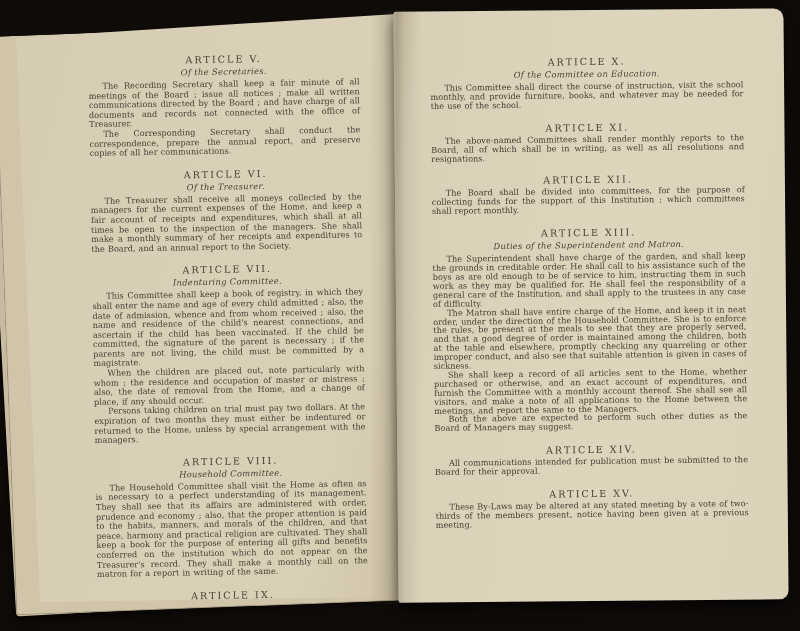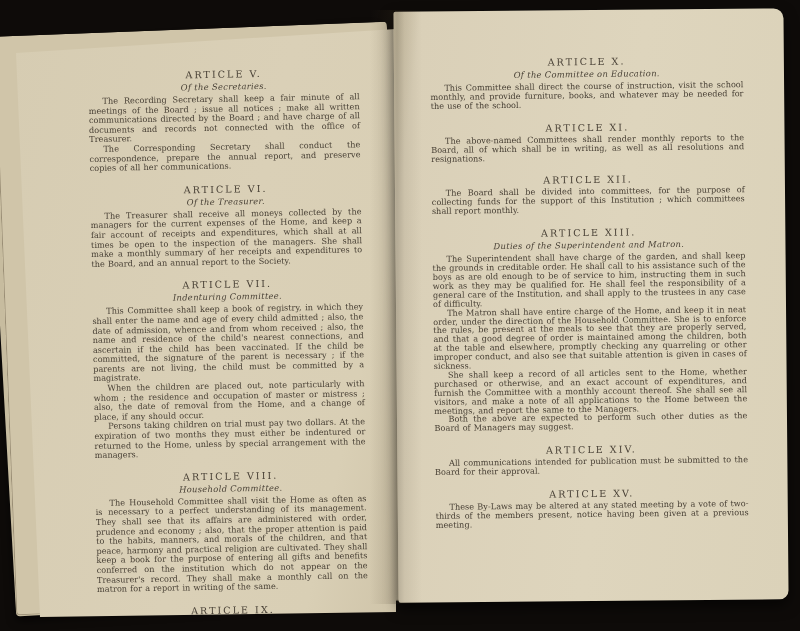--- a/index.html
+++ b/index.html
@@ -30,21 +30,21 @@
     left: 5px; top: 29px; width: 392px; height: 578px;
     background: #d0c5a9;
     transform: rotate(-2.2deg);
     border-left: 1px solid rgba(110,98,76,0.55);
     border-bottom: 1px solid rgba(110,98,76,0.55);
   }
   .page {
     position: absolute;
   }
   .page-left {
-    left: 8px; top: 23px; width: 389px; height: 600px;
+    left: 8px; top: 8px; width: 389px; height: 600px;
     background: linear-gradient(103deg, #d6ccb2 0%, #dad0b7 55%, #d9cfb5 82%, #cfc4a9 100%);
     clip-path: polygon(8px 30px, 388px 6px, 388px 589px, 32px 594px);
   }
   .page-right {
     left: 396px; top: 10px; width: 390px; height: 591px;
     background: linear-gradient(97deg, #cdc2a6 0%, #dad0b8 6%, #ded5bd 55%, #dbd2b9 100%);
     border-radius: 2px 10px 9px 2px;
     transform: rotate(-0.5deg);
     box-shadow: 0 6px 14px rgba(0,0,0,0.6);
   }

